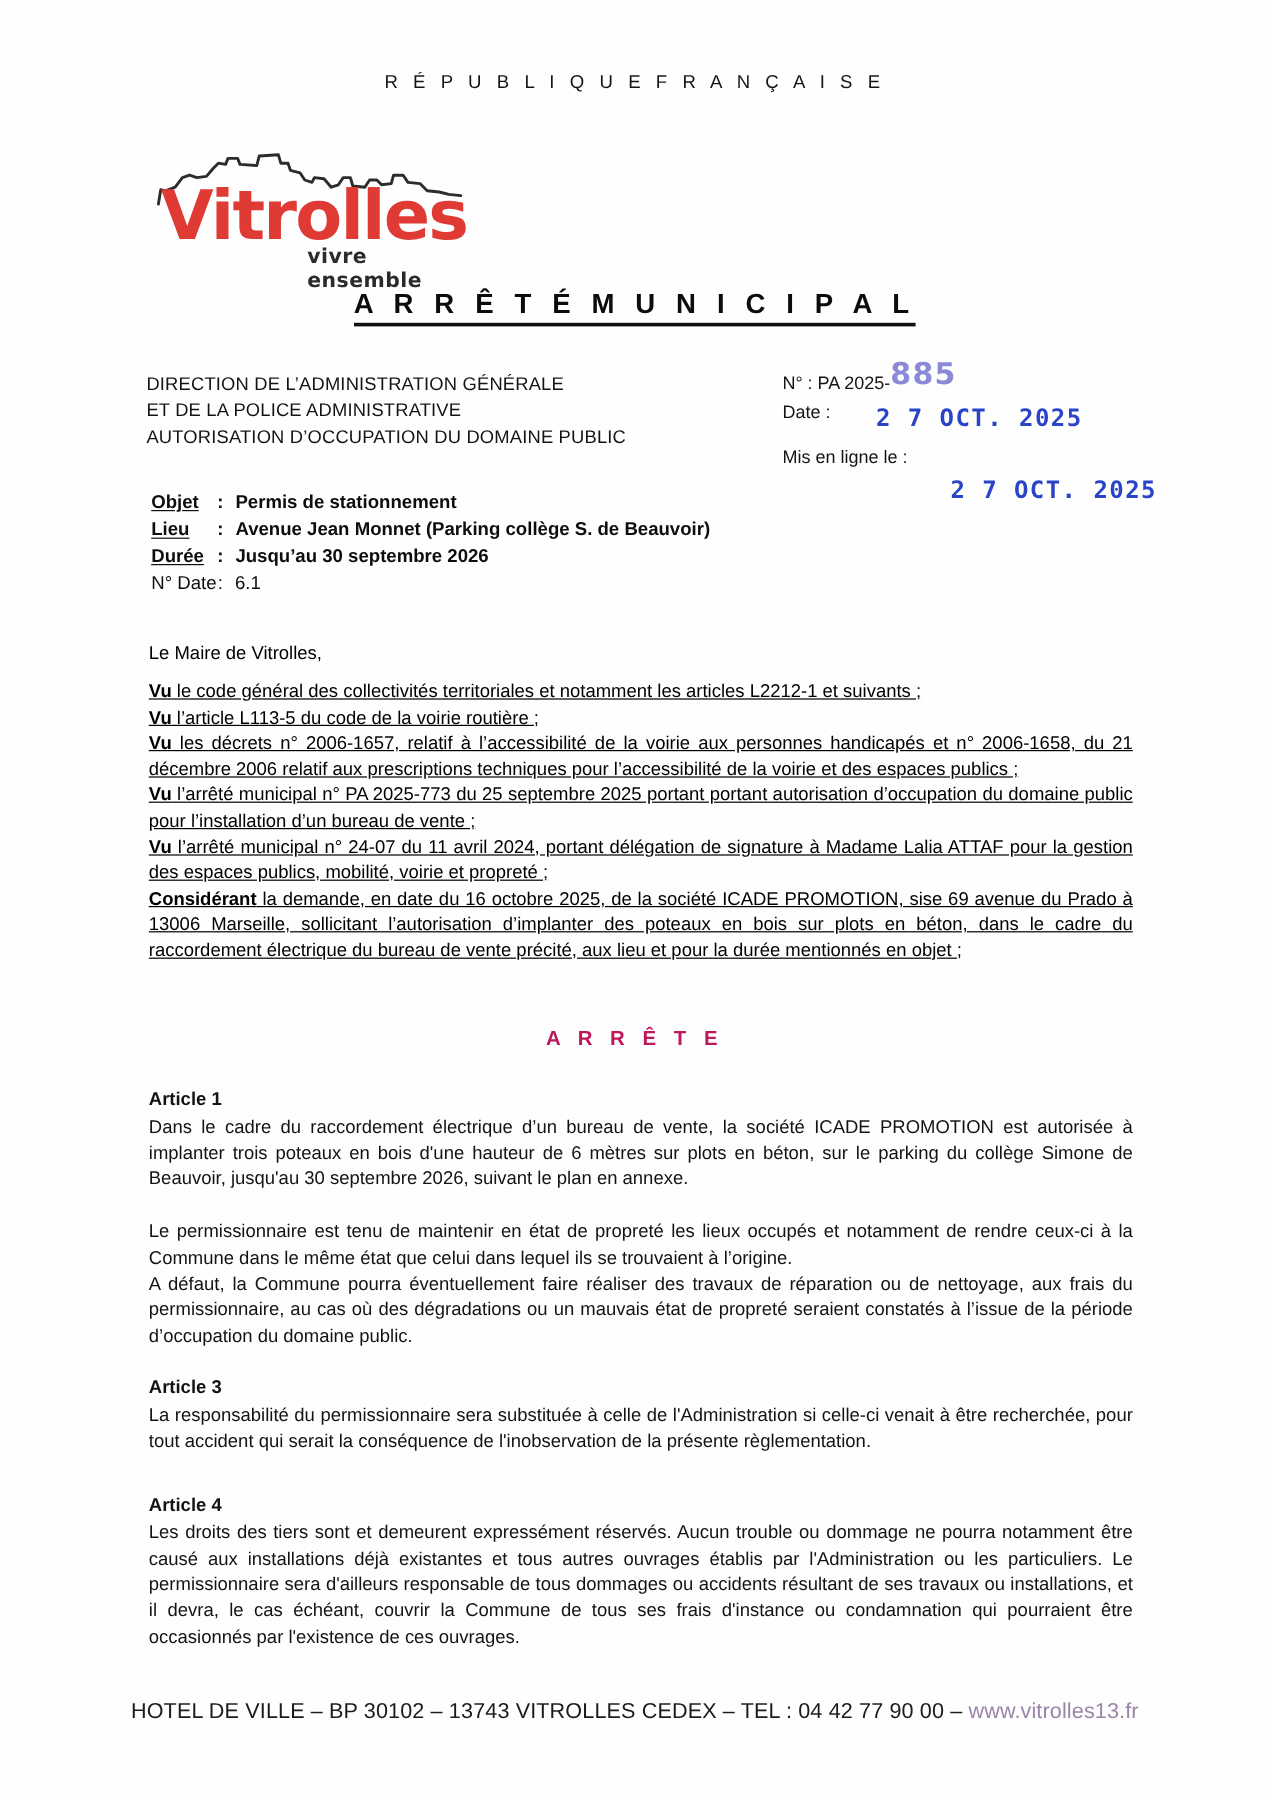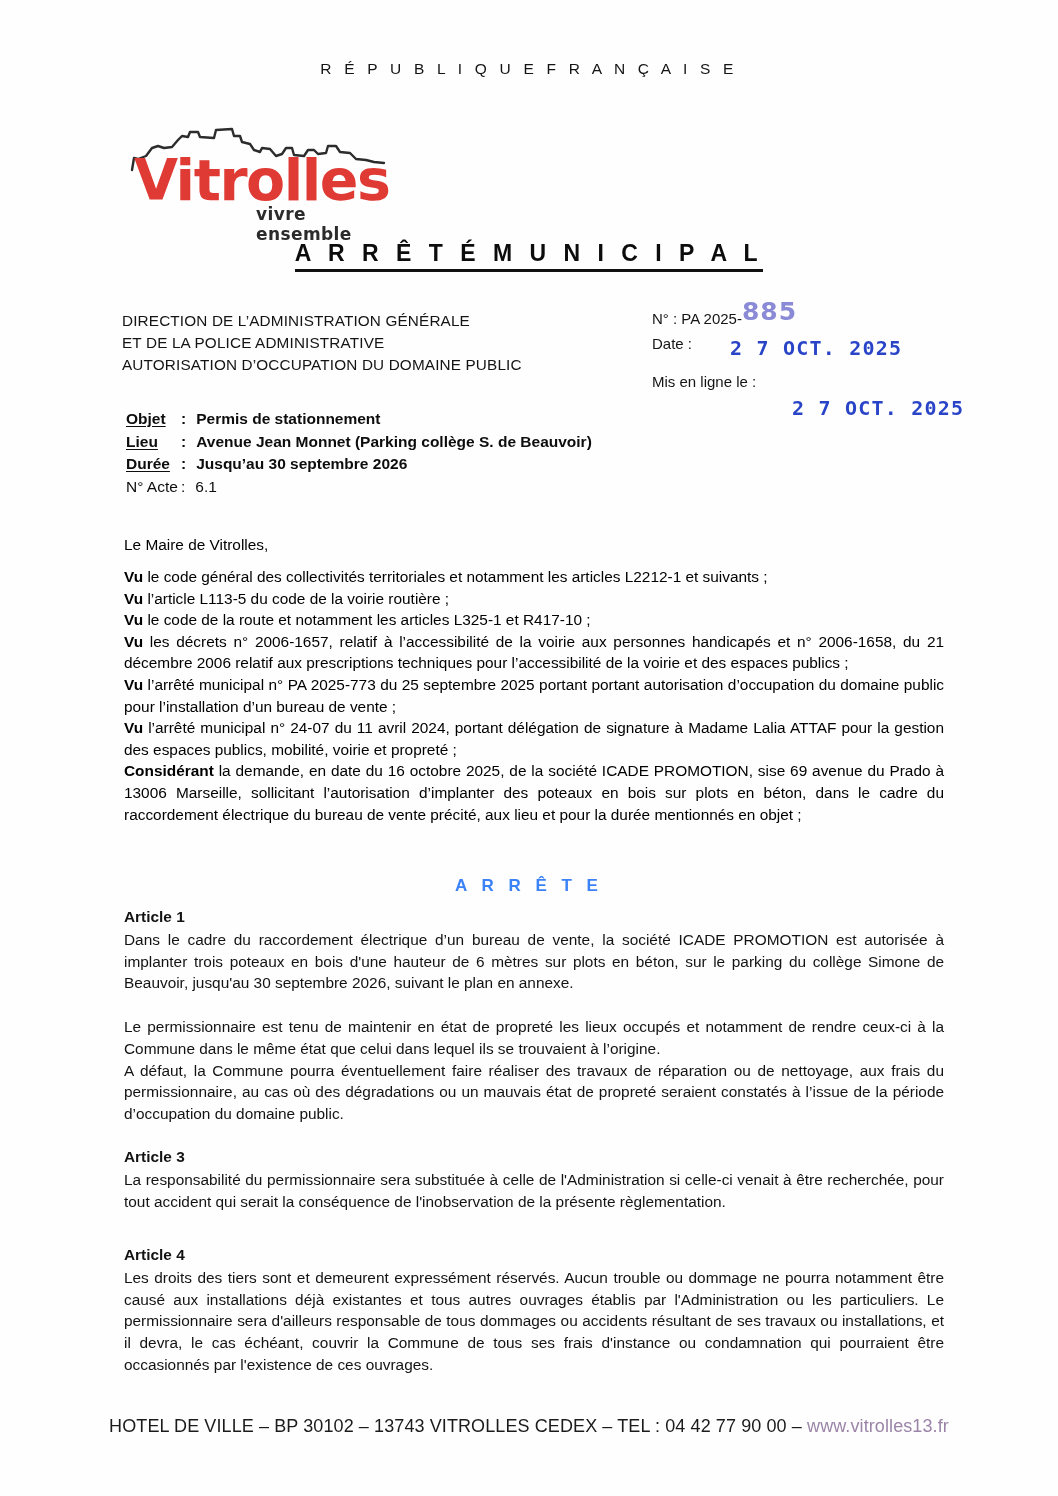--- a/index.html
+++ b/index.html
@@ -180,35 +180,34 @@
   .body-text {
     position: absolute;
     left: 124px;
     width: 820px;
     font-size: 15.4px;
     line-height: 21.6px;
     color: #000000;
     text-align: justify;
   }
   .mayor-line { top: 534px; }
-  .vu-block { top: 566px; }
+  .vu-block { top: 566px; text-decoration: underline; }
   .vu-block p { margin: 0; }
   .vu-block b { font-weight: 700; }
 
   .arrete-heading {
     position: absolute;
     top: 856px;
     left: 0;
     right: 0;
     text-align: center;
     font-size: 17px;
     font-weight: 700;
     letter-spacing: 5px;
-    color: #3b82f6;
-    margin-top: 20px;
+    color: #be185d;
   }
 
   .article {
     position: absolute;
     left: 124px;
     width: 820px;
     font-size: 15.4px;
     line-height: 21.8px;
     color: #131313;
     text-align: justify;
@@ -285,32 +284,31 @@
       <span class="meta-key meta-key-w">Lieu</span>
         <span class="meta-colon">:</span>
         <span class="meta-val">Avenue Jean Monnet (Parking collège S. de Beauvoir)</span>
     </div>
     <div class="meta-row">
       <span class="meta-key meta-key-w">Durée</span>
         <span class="meta-colon">:</span>
         <span class="meta-val">Jusqu’au 30 septembre 2026</span>
     </div>
     <div class="meta-row meta-plain">
-      <span class="meta-key meta-key-w">N° Acte</span>
+      <span class="meta-key meta-key-w">N° Date</span>
         <span class="meta-colon">:</span>
         <span class="meta-val">6.1</span>
     </div>
   </div>
 
   <div class="body-text mayor-line">Le Maire de Vitrolles,</div>
 
   <div class="body-text vu-block" id="vu-block">
       <p><b>Vu</b><span> le code général des collectivités territoriales et notamment les articles L2212-1 et suivants ;</span></p>
       <p><b>Vu</b><span> l’article L113-5 du code de la voirie routière ;</span></p>
-      <p><b>Vu</b><span> le code de la route et notamment les articles L325-1 et R417-10 ;</span></p>
       <p><b>Vu</b><span> les décrets n° 2006-1657, relatif à l’accessibilité de la voirie aux personnes handicapés et n° 2006-1658, du 21 décembre 2006 relatif aux prescriptions techniques pour l’accessibilité de la voirie et des espaces publics ;</span></p>
       <p><b>Vu</b><span> l’arrêté municipal n° PA 2025-773 du 25 septembre 2025 portant portant autorisation d’occupation du domaine public pour l’installation d’un bureau de vente ;</span></p>
       <p><b>Vu</b><span> l’arrêté municipal n° 24-07 du 11 avril 2024, portant délégation de signature à Madame Lalia ATTAF pour la gestion des espaces publics, mobilité, voirie et propreté ;</span></p>
       <p><b>Considérant</b><span> la demande, en date du 16 octobre 2025, de la société ICADE PROMOTION, sise 69 avenue du Prado à 13006 Marseille, sollicitant l’autorisation d’implanter des poteaux en bois sur plots en béton, dans le cadre du raccordement électrique du bureau de vente précité, aux lieu et pour la durée mentionnés en objet ;</span></p>
     </div>
 
   <div class="arrete-heading">A R R Ê T E</div>
 
   <div class="article art1">
     <h3>Article 1</h3>

